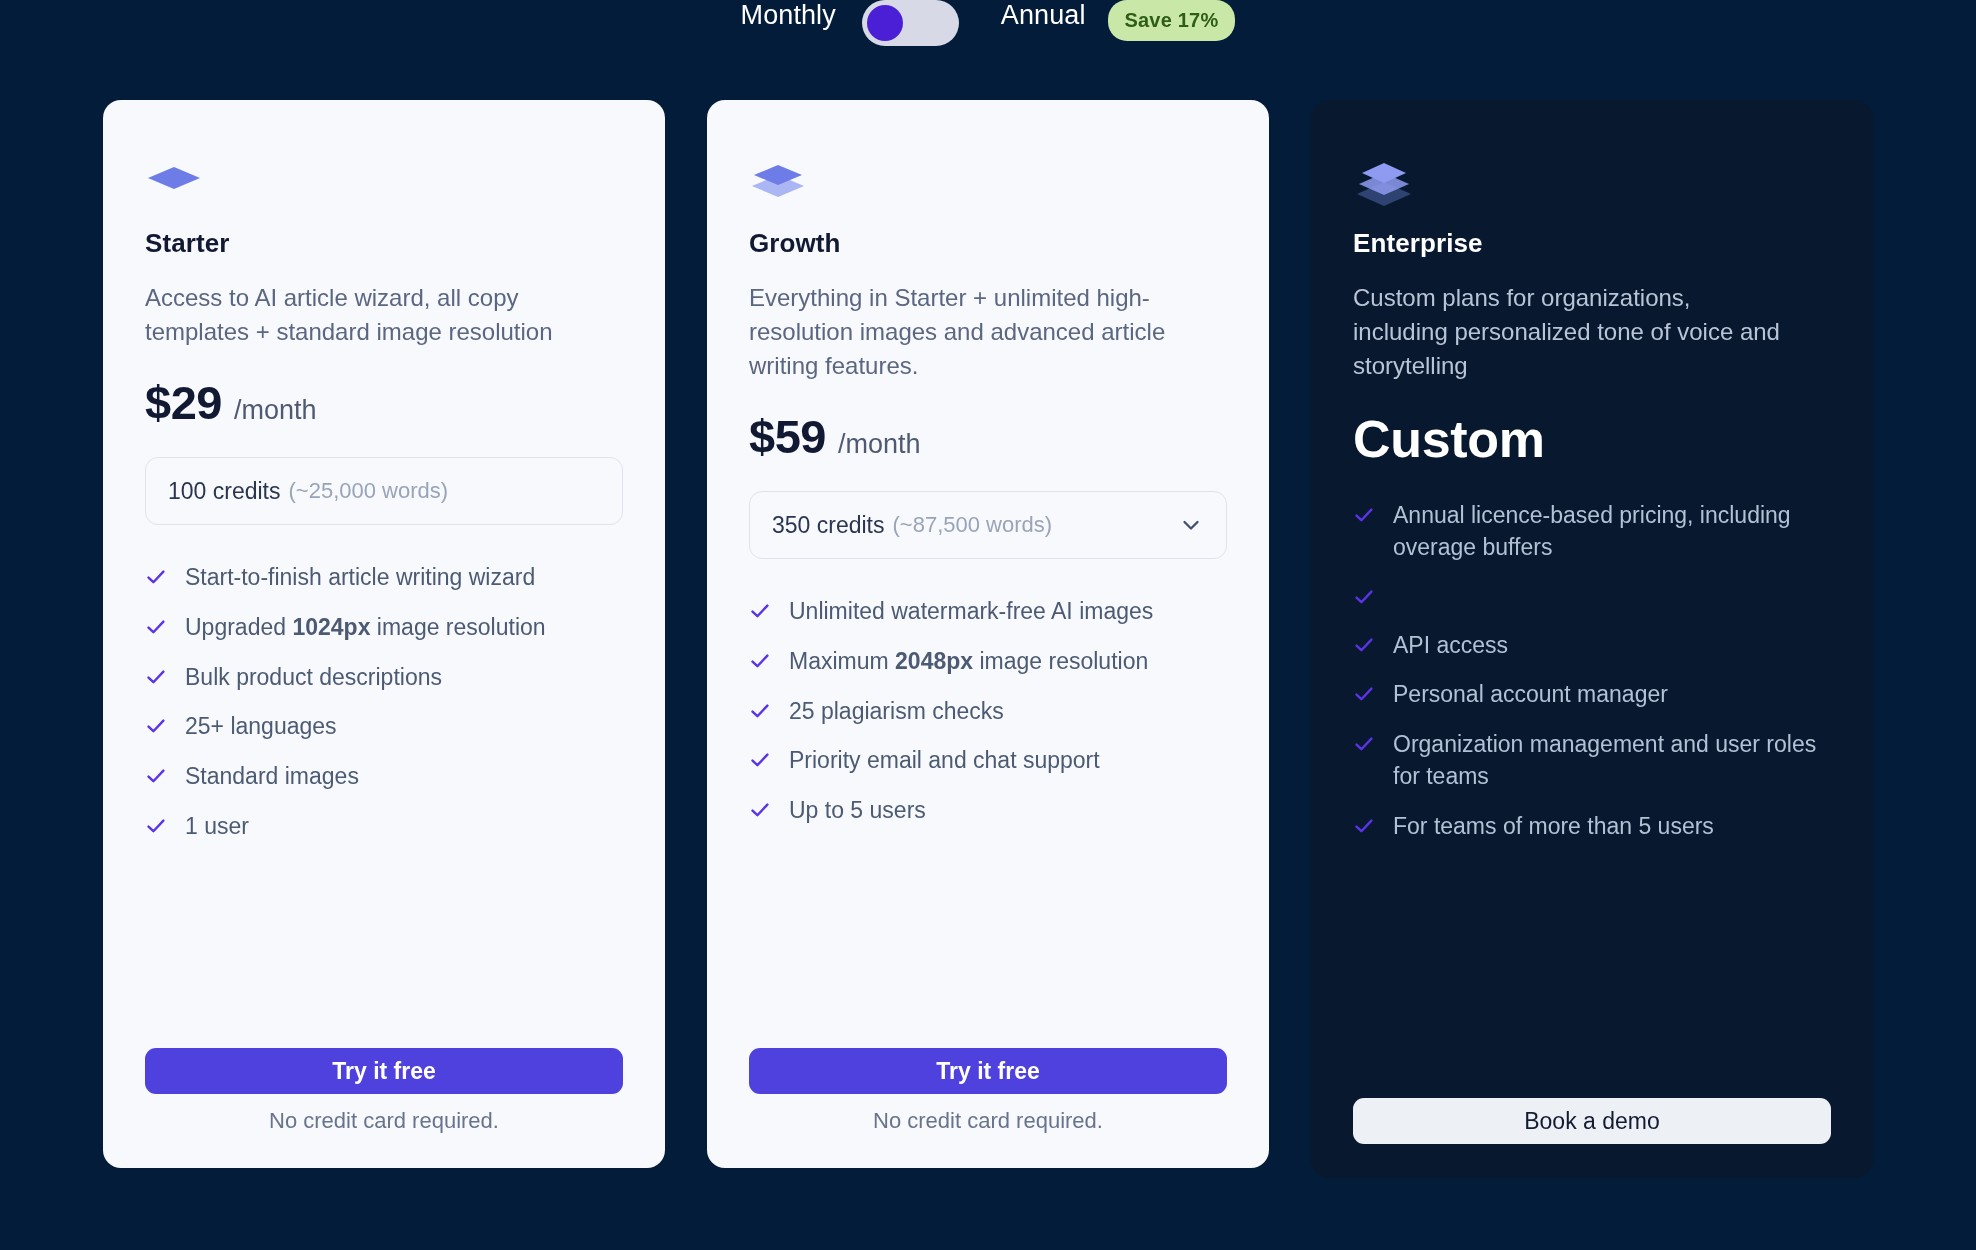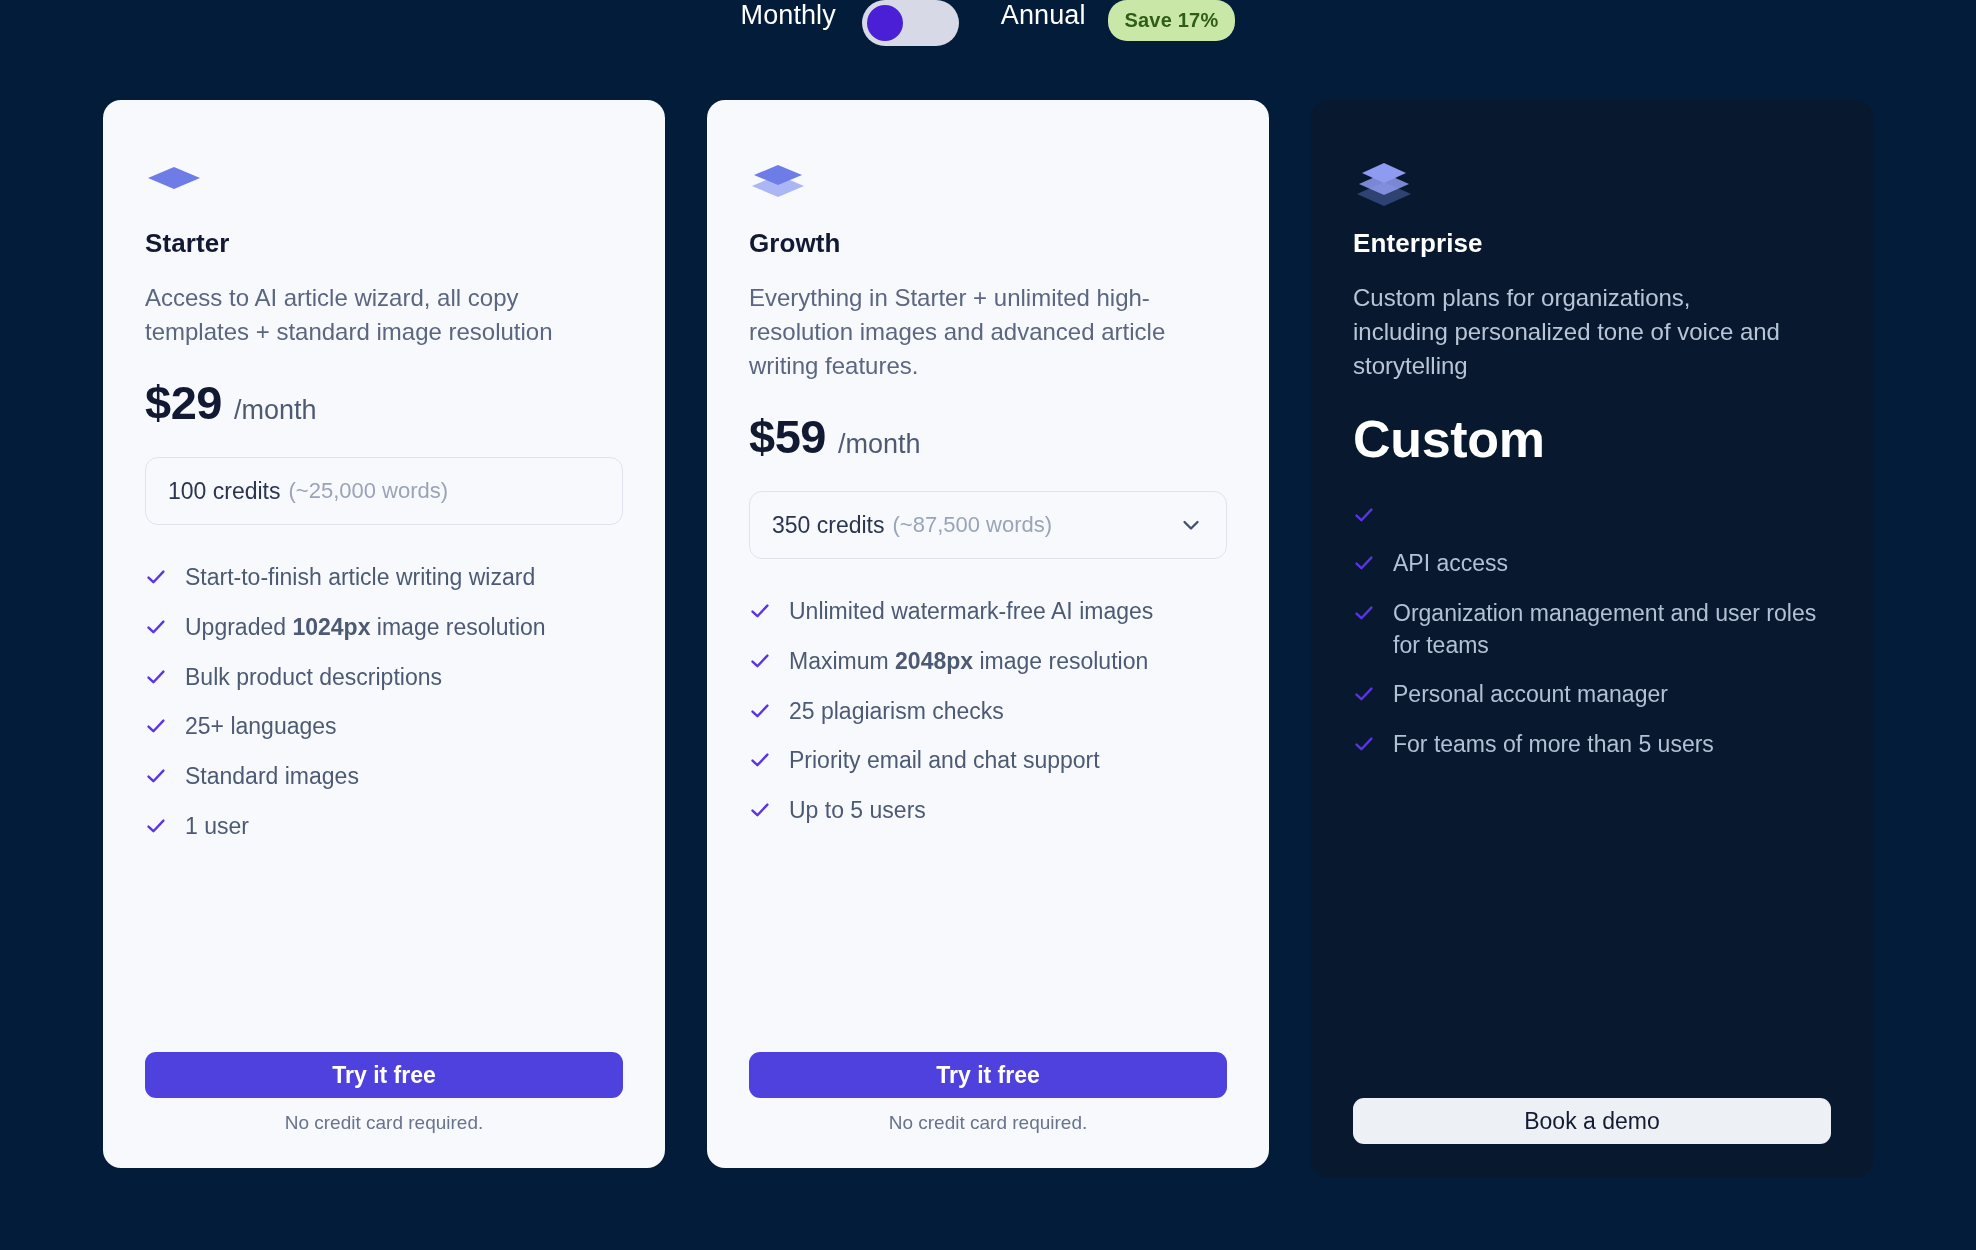--- a/index.html
+++ b/index.html
@@ -179,21 +179,21 @@
     border-radius: 11px;
     font-size: 23px;
     font-weight: 700;
     cursor: pointer;
     font-family: inherit;
   }
   .cta-primary { background: #4f41dd; color: #ffffff; }
   .cta-secondary { background: #edf1f5; color: #141c33; font-weight: 400; }
   .cta-note {
     text-align: center;
-    font-size: 19px;
+    font-size: 22px;
     color: #68738c;
     margin-top: 14px;
   }
 </style>
 </head>
 <body>
 
 <div class="billing-bar">
   <span class="billing-label">Monthly</span>
   <div class="toggle-switch">
@@ -333,38 +333,44 @@
       <div class="plan-name">Enterprise</div>
       <div class="plan-desc">Custom plans for organizations, including personalized tone of voice and storytelling</div>
       <div class="price-row">
         <span class="price-custom">Custom</span>
       </div>
       <ul class="features">
         <li class="feature">
           <span class="check"><svg width="22" height="22" viewBox="0 0 22 22" fill="none">
   <path d="M3.5 11.6 L8.4 16.2 L18.4 5.6" stroke="#5b33e8" stroke-width="2.4" stroke-linecap="round" stroke-linejoin="round"></path>
             </svg></span>
+          <span class="feature-text">Annual licence-based pricing, including overage buffers</span>
+        </li>
+        <li class="feature">
+          <span class="check"><svg width="22" height="22" viewBox="0 0 22 22" fill="none">
+  <path d="M3.5 11.6 L8.4 16.2 L18.4 5.6" stroke="#5b33e8" stroke-width="2.4" stroke-linecap="round" stroke-linejoin="round"></path>
+            </svg></span>
         </li>
         <li class="feature">
           <span class="check"><svg width="22" height="22" viewBox="0 0 22 22" fill="none">
   <path d="M3.5 11.6 L8.4 16.2 L18.4 5.6" stroke="#5b33e8" stroke-width="2.4" stroke-linecap="round" stroke-linejoin="round"></path>
             </svg></span>
           <span class="feature-text">API access</span>
         </li>
         <li class="feature">
           <span class="check"><svg width="22" height="22" viewBox="0 0 22 22" fill="none">
   <path d="M3.5 11.6 L8.4 16.2 L18.4 5.6" stroke="#5b33e8" stroke-width="2.4" stroke-linecap="round" stroke-linejoin="round"></path>
             </svg></span>
+          <span class="feature-text">Personal account manager</span>
+        </li>
+        <li class="feature">
+          <span class="check"><svg width="22" height="22" viewBox="0 0 22 22" fill="none">
+  <path d="M3.5 11.6 L8.4 16.2 L18.4 5.6" stroke="#5b33e8" stroke-width="2.4" stroke-linecap="round" stroke-linejoin="round"></path>
+            </svg></span>
           <span class="feature-text">Organization management and user roles for teams</span>
-        </li>
-        <li class="feature">
-          <span class="check"><svg width="22" height="22" viewBox="0 0 22 22" fill="none">
-  <path d="M3.5 11.6 L8.4 16.2 L18.4 5.6" stroke="#5b33e8" stroke-width="2.4" stroke-linecap="round" stroke-linejoin="round"></path>
-            </svg></span>
-          <span class="feature-text">Personal account manager</span>
         </li>
         <li class="feature">
           <span class="check"><svg width="22" height="22" viewBox="0 0 22 22" fill="none">
   <path d="M3.5 11.6 L8.4 16.2 L18.4 5.6" stroke="#5b33e8" stroke-width="2.4" stroke-linecap="round" stroke-linejoin="round"></path>
             </svg></span>
           <span class="feature-text">For teams of more than 5 users</span>
         </li>
       </ul>
       <div class="cta-wrap">
         <button class="cta-btn cta-secondary">Book a demo</button>

